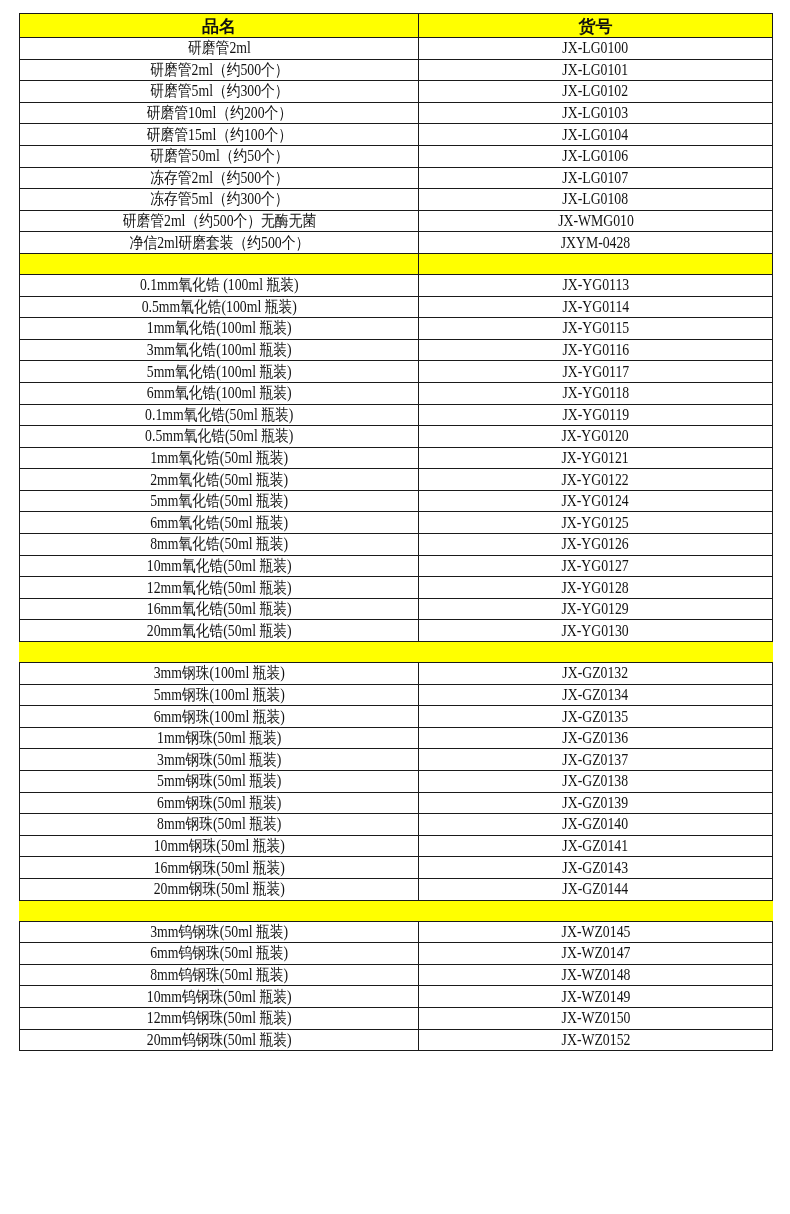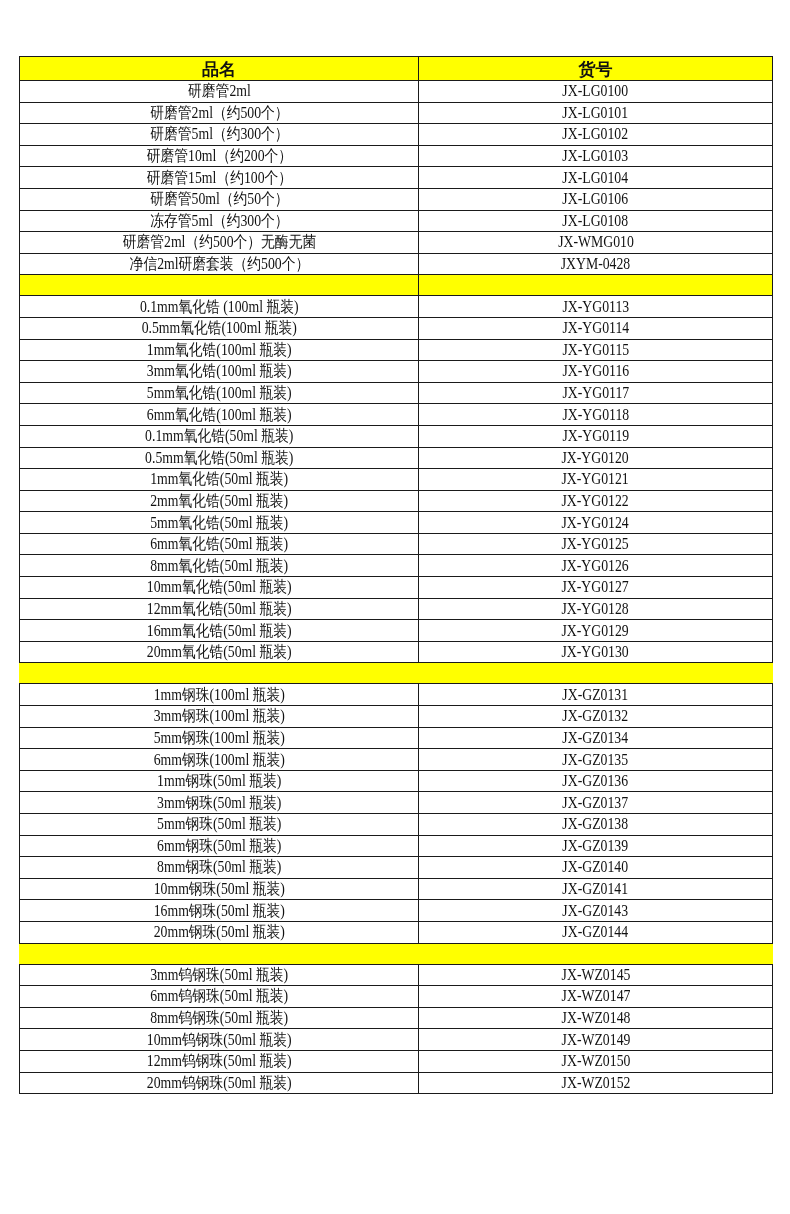--- a/index.html
+++ b/index.html
@@ -1,19 +1,19 @@
 <!DOCTYPE html>
 <html><head>
 <meta charset="utf-8">
 <style>
   html, body { margin: 0; padding: 0; background: #ffffff; }
   body { width: 790px; height: 1214px; position: relative; overflow: hidden;
          font-family: "Liberation Serif", "DejaVu Serif", serif; color: #111; }
   .sheet { position: absolute; left: 19px; top: 13px; width: 753px; }
-  table { border-collapse: collapse; width: 753px; table-layout: fixed; margin-top: 43px; }
+  table { border-collapse: collapse; width: 753px; table-layout: fixed; }
   col.c1 { width: 399px; }
   col.c2 { width: 354px; }
   td, th { border: 1.5px solid #1a1a1a; height: 20.6px; padding: 0; text-align: center;
            font-size: 16px; line-height: 20px; font-weight: normal; white-space: nowrap;
            transform-origin: center; }
   th { background: #ffff00; font-family: "DejaVu Sans", sans-serif; font-weight: bold;
        font-size: 17px; height: 23px; }
   tr.sep td { background: #ffff00; height: 20px; }
   tr.sep.merged td { border-left: none; border-right: none; }
   tr.sep.merged td:first-child { border-left: 1.5px solid #ffff00; }
@@ -55,20 +55,24 @@
         </tr>
         <tr>
           <td><span>研磨管15ml（约100个）</span></td>
           <td><span>JX-LG0104</span></td>
         </tr>
         <tr>
           <td><span>研磨管50ml（约50个）</span></td>
           <td><span>JX-LG0106</span></td>
         </tr>
         <tr>
+          <td><span>冻存管2ml（约500个）</span></td>
+          <td><span>JX-LG0107</span></td>
+        </tr>
+        <tr>
           <td><span>冻存管5ml（约300个）</span></td>
           <td><span>JX-LG0108</span></td>
         </tr>
         <tr>
           <td><span>研磨管2ml（约500个）无酶无菌</span></td>
           <td><span>JX-WMG010</span></td>
         </tr>
         <tr>
           <td><span>净信2ml研磨套装（约500个）</span></td>
           <td><span>JXYM-0428</span></td>
@@ -141,24 +145,20 @@
           <td><span>16mm氧化锆(50ml 瓶装)</span></td>
           <td><span>JX-YG0129</span></td>
         </tr>
         <tr>
           <td><span>20mm氧化锆(50ml 瓶装)</span></td>
           <td><span>JX-YG0130</span></td>
         </tr>
         <tr class="sep merged">
           <td></td>
           <td></td>
-        </tr>
-        <tr>
-          <td><span>1mm钢珠(100ml 瓶装)</span></td>
-          <td><span>JX-GZ0131</span></td>
         </tr>
         <tr>
           <td><span>3mm钢珠(100ml 瓶装)</span></td>
           <td><span>JX-GZ0132</span></td>
         </tr>
         <tr>
           <td><span>5mm钢珠(100ml 瓶装)</span></td>
           <td><span>JX-GZ0134</span></td>
         </tr>
         <tr>

